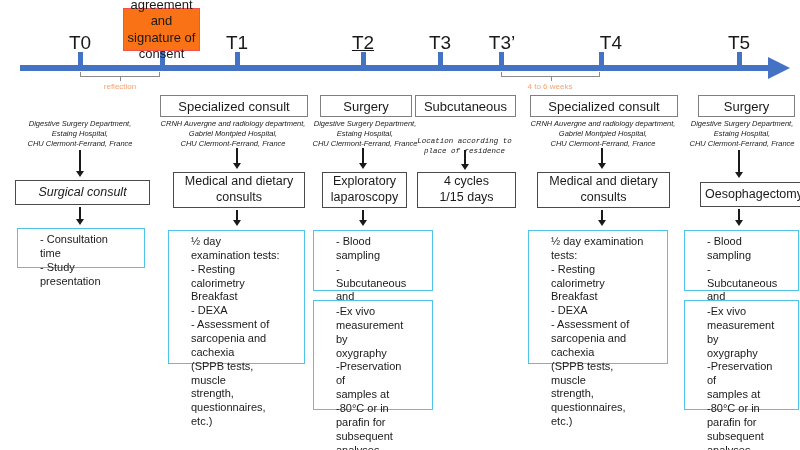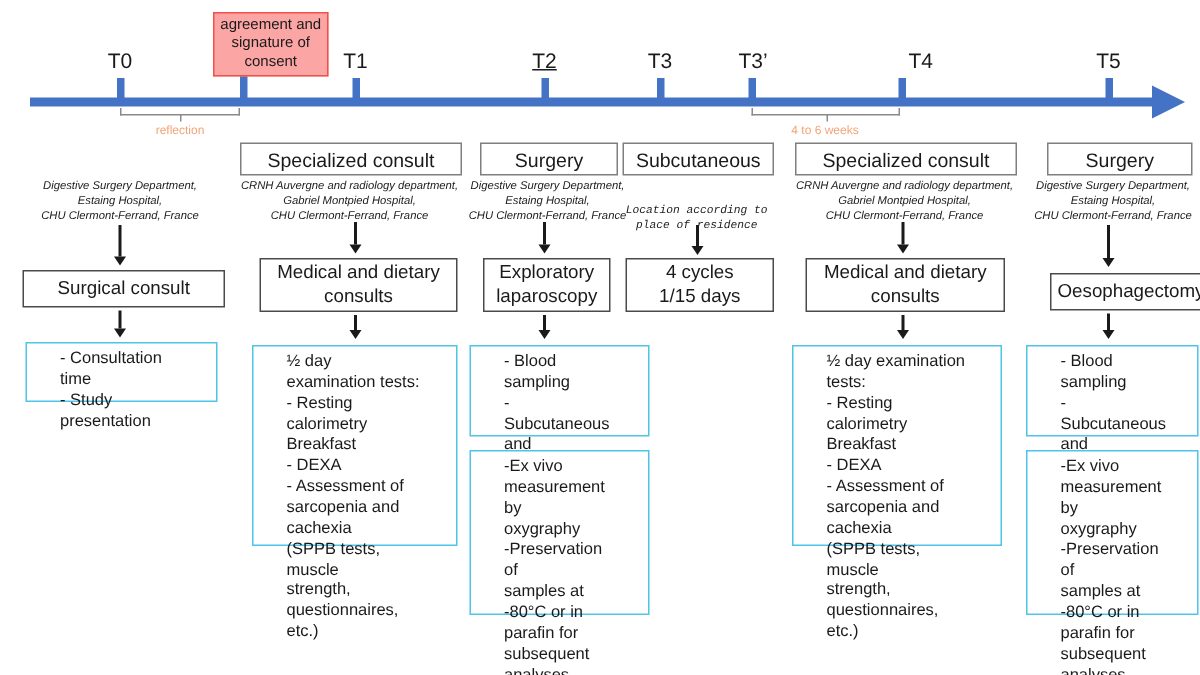--- a/index.html
+++ b/index.html
@@ -1,27 +1,27 @@
 <!DOCTYPE html>
 <html><head>
 <meta charset="utf-8">
 <style>
   html,body { margin:0; padding:0; background:#fff; }
   .canvas { position:relative; width:800px; height:450px; background:#fff;
             font-family:"Liberation Sans", sans-serif; color:#1a1a1a; overflow:hidden; }
   .abs { position:absolute; }
 
-  .tlabel { font-size:14px; text-align:center; }
+  .tlabel { font-size:19px; text-align:center; }
   .tick   { width:5px; background:#4472C4; }
   .tline  { background:#4472C4; }
   .arrowhead { width:0; height:0; border-top:11px solid transparent;
                border-bottom:11px solid transparent; border-left:22px solid #4472C4; }
 
-  .redbox { border:1.5px solid #F0524B; background:#fca5a5; font-size:10px; line-height:1.25;
-            text-align:center; white-space:pre-line; display:flex; align-items:center; justify-content:center;margin-left:19px; }
+  .redbox { border:1.5px solid #F0524B; background:#f97316; font-size:13px; line-height:1.25;
+            text-align:center; white-space:pre-line; display:flex; align-items:center; justify-content:center; }
   .hdrbox { border:1.5px solid #7F7F7F; background:#fff; font-size:13px;
             display:flex; align-items:center; justify-content:center; }
   .stepbox{ border:1.5px solid #4a4a4a; background:#fff; font-size:12.5px; line-height:1.25;
             text-align:center; white-space:pre-line; display:flex; align-items:center; justify-content:center; }
   .cyanbox{ border:1.5px solid #4FC3E8; background:#fff; font-size:11px; line-height:1.26;
             white-space:pre-line; padding:4px 22px; box-sizing:border-box; }
   .loc    { font-style:italic; font-size:7.5px; line-height:1.35; text-align:center; white-space:pre-line; }
 
   .darrow { position:absolute; width:9px; }
   .darrow .stem { position:absolute; left:3.75px; top:0; bottom:6px; width:1.5px; background:#1a1a1a; }
@@ -82,21 +82,21 @@
   </div>
   <div class="note abs" style="left:510px; top:82px; width:80px;">4 to 6 weeks</div>
 
   <div class="loc abs" style="left:12px; top:119px; width:136px;">Digestive Surgery Department,
 Estaing Hospital,
 CHU Clermont-Ferrand, France</div>
   <div class="darrow" style="left:75.5px; top:150px; height:27px;">
       <div class="stem"></div>
       <div class="head"></div>
     </div>
-  <div class="stepbox abs" style="left:15px; top:180px; width:133px; height:23px;">Surgical consult</div>
+  <div class="stepbox abs" style="left:15px; top:180px; width:133px; height:23px;font-style:italic;">Surgical consult</div>
   <div class="darrow" style="left:75.5px; top:207px; height:18px;">
       <div class="stem"></div>
       <div class="head"></div>
     </div>
   <div class="cyanbox abs" style="left:17px; top:228px; width:128px; height:40px;">- Consultation time
 - Study presentation</div>
 
   <div class="hdrbox abs" style="left:160px; top:95px; width:146px; height:20px;">Specialized consult</div>
   <div class="loc abs" style="left:160px; top:119px; width:146px;">CRNH Auvergne and radiology department,
 Gabriel Montpied Hospital,

